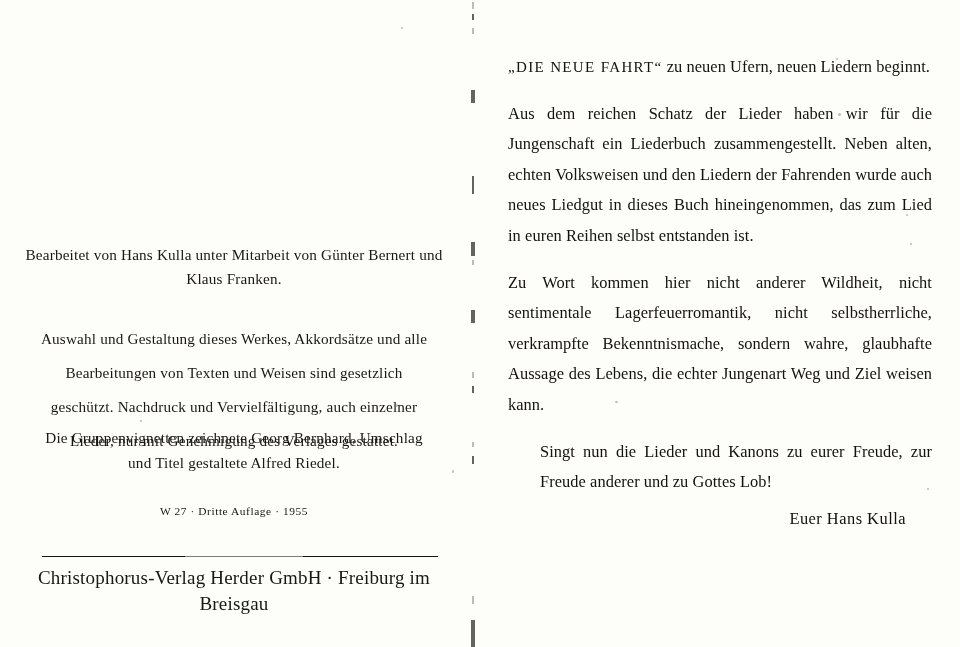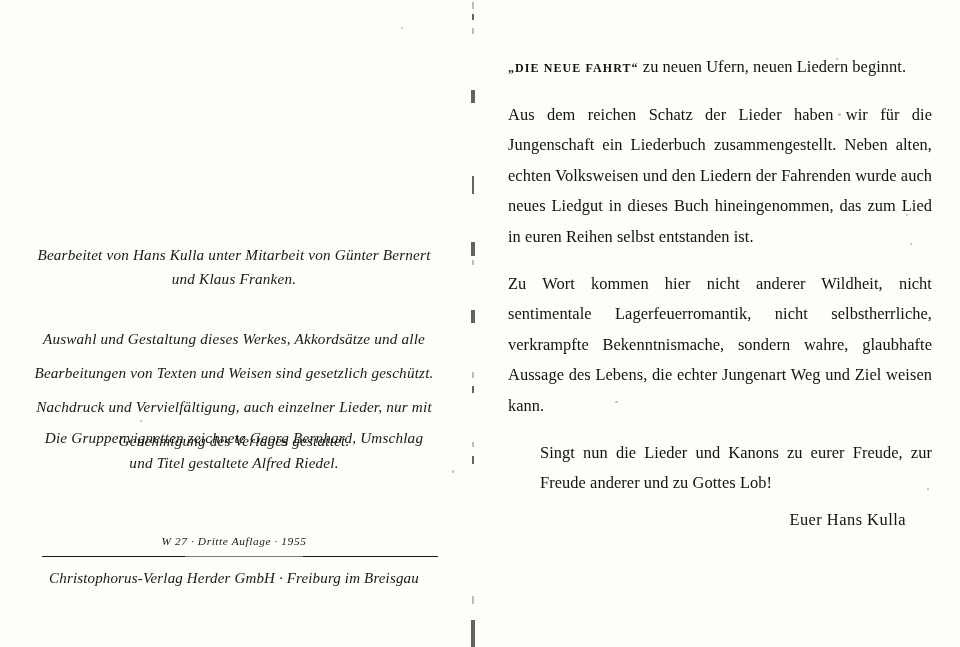--- a/index.html
+++ b/index.html
@@ -38,21 +38,20 @@
   .gmark.wide { left: 1px; width: 4px; }
   .gmark.faint { opacity: .3; }
 
   
   #verso {
     position: absolute;
     left: 0;
     top: 0;
     width: 466px;
     height: 647px;
-    font-style: italic;
   }
 
   .v-block {
     position: absolute;
     text-align: center;
     font-size: 15.2px;
     line-height: 24px;
     letter-spacing: .012em;
     color: #1a1714;
   }
@@ -72,21 +71,21 @@
 
   #illustrator-note {
     left: 32px;
     top: 425px;
     width: 404px;
     line-height: 25px;
   }
 
   #edition-line {
     left: 24px;
-    top: 533px;
+    top: 503px;
     width: 420px;
     font-size: 11.4px;
     letter-spacing: .05em;
     line-height: 16px;
   }
 
   #imprint-rule {
     position: absolute;
     left: 42px;
     top: 556px;
@@ -103,21 +102,21 @@
     width: 30%;
     height: 1.6px;
     background: #fdfdfa;
     opacity: .45;
   }
 
   #publisher-line {
     left: 16px;
     top: 565px;
     width: 436px;
-    font-size: 15px;
+    font-size: 19px;
     letter-spacing: .01em;
     line-height: 26px;
   }
 
   
   #recto {
     position: absolute;
     left: 508px;
     top: 52px;
     width: 424px;
@@ -130,22 +129,21 @@
     text-align: justify;
     text-justify: inter-word;
     letter-spacing: .004em;
     color: #14110f;
   }
   .r-para:last-of-type { margin-bottom: 0; margin-left: 32px; }
   .r-para.indent { text-indent: .55em; }
 
   .r-para .lead {
     letter-spacing: .09em;
-    font-size: 12px;
-    font-weight: bold;
+    font-size: 15px;
   }
 
   #signature {
     margin-top: 6px;
     font-size: 16.4px;
     line-height: 30px;
     letter-spacing: .03em;
     text-align: right;
     padding-right: 26px;
     color: #14110f;

